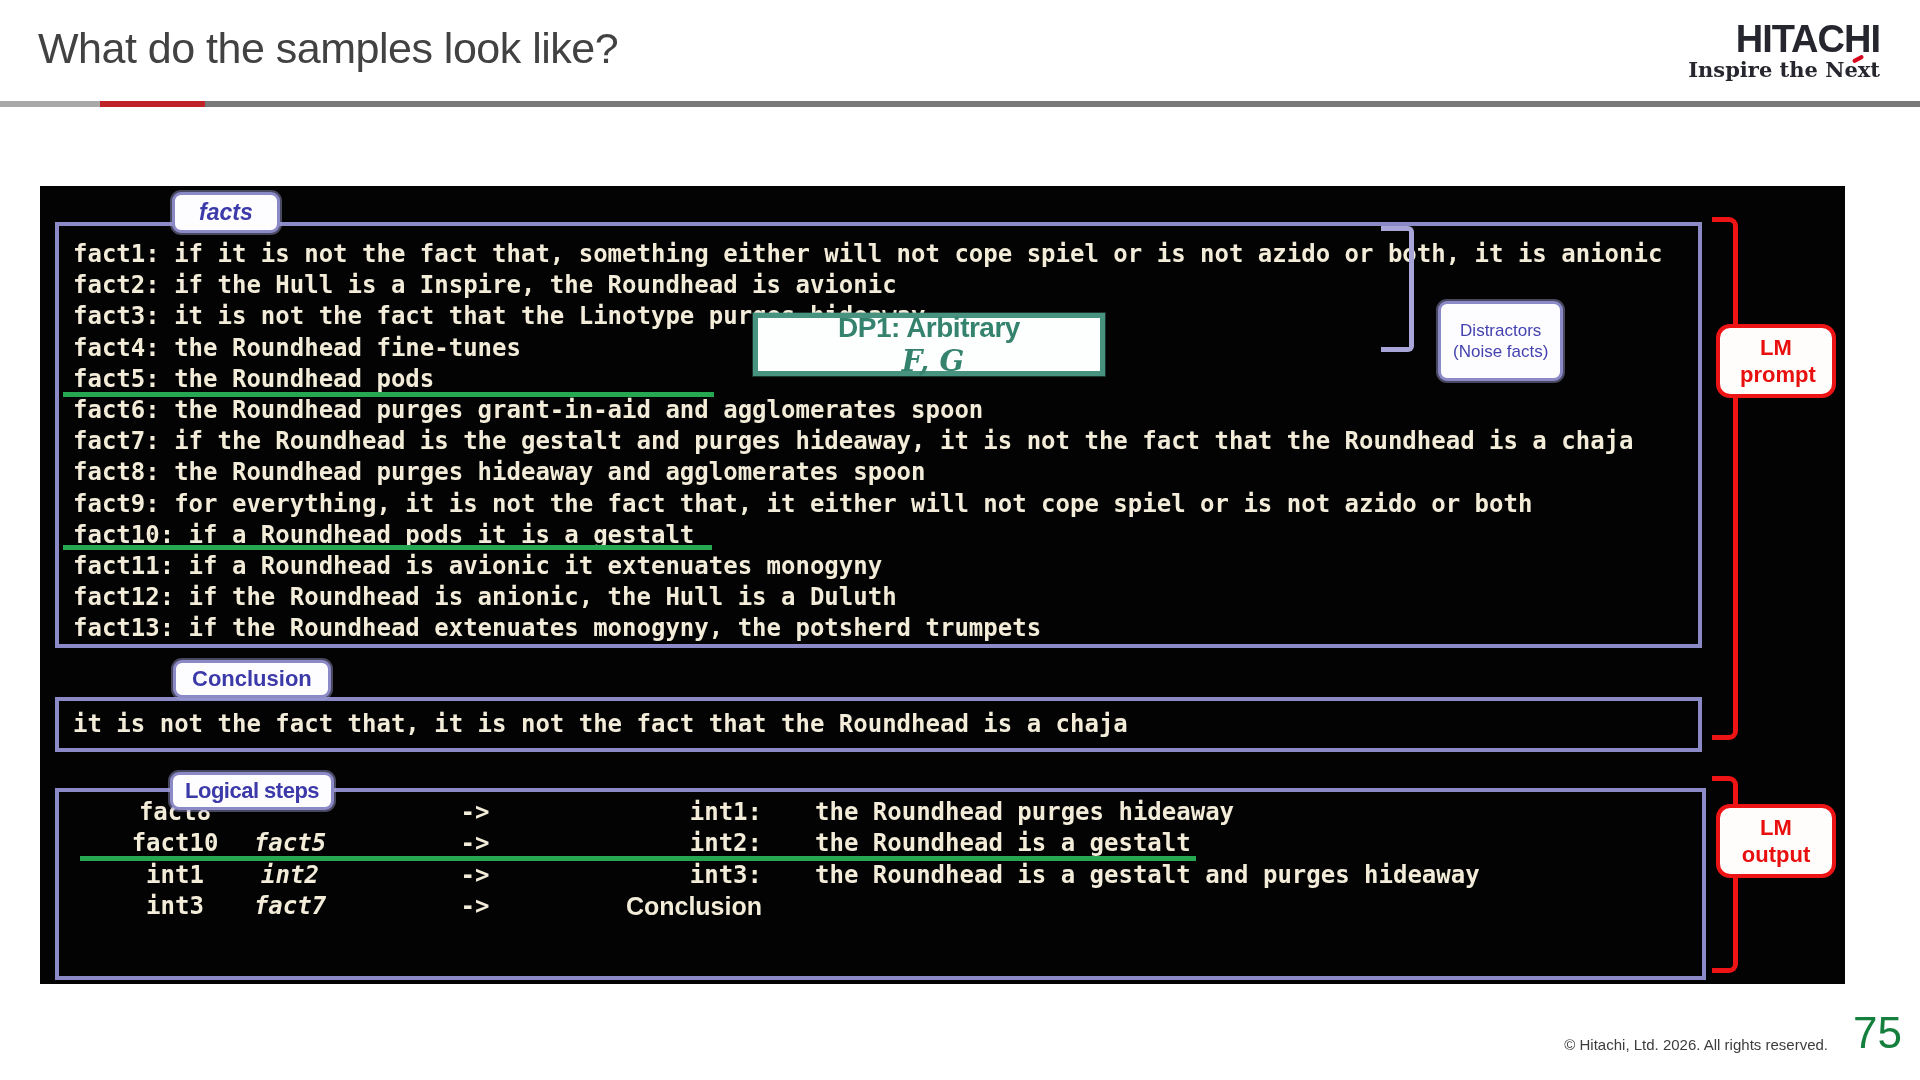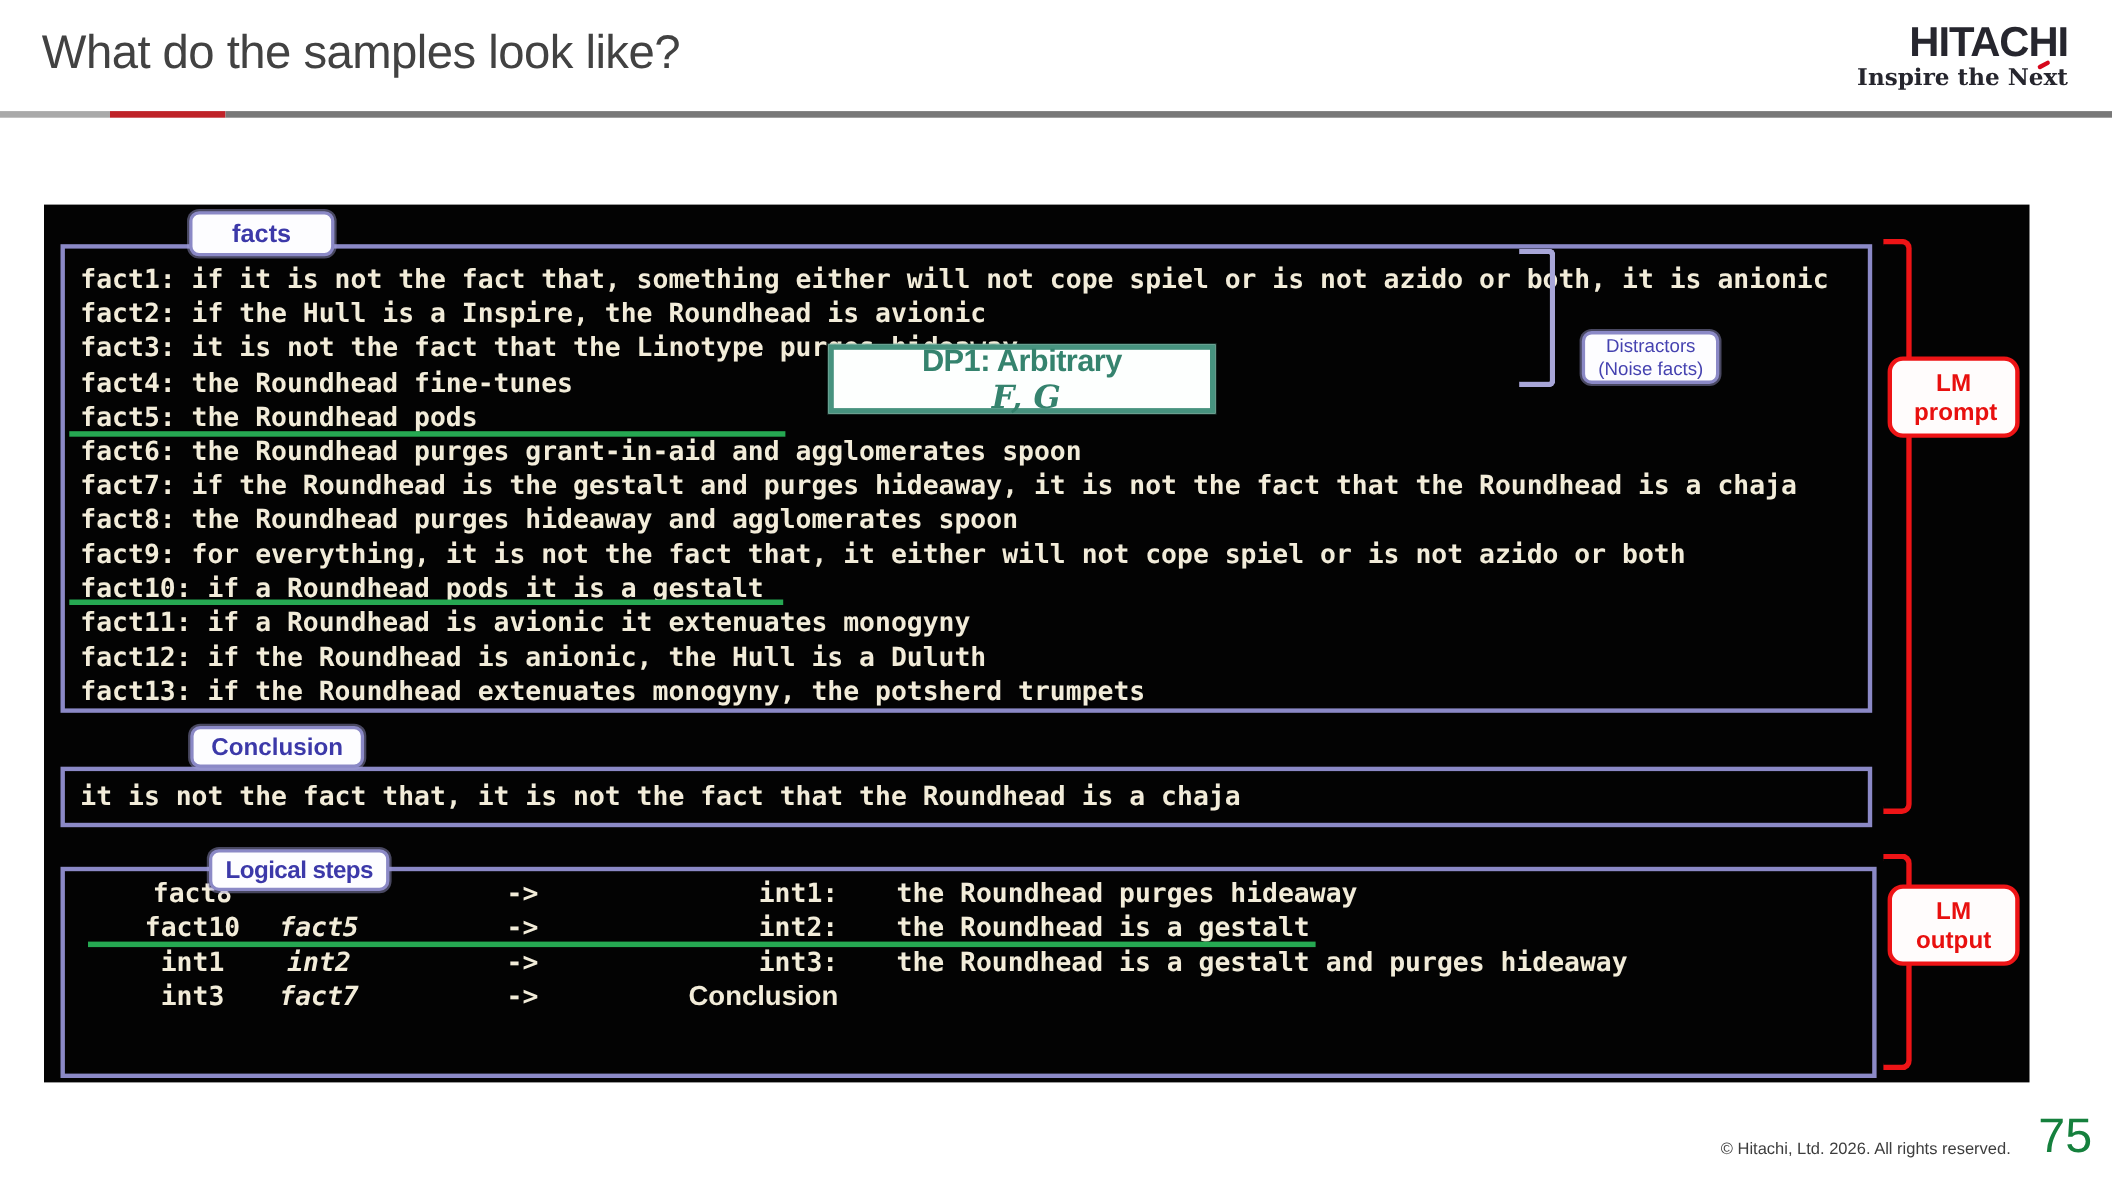--- a/index.html
+++ b/index.html
@@ -33,25 +33,25 @@
   
   .pbox { position:absolute; border:4px solid #8b89c6; }
   .facts-box { left:15px; top:36px; width:1647px; height:426px; }
   .concl-box { left:15px; top:511px; width:1647px; height:55px; }
   .steps-box { left:15px; top:602px; width:1651px; height:192px; }
 
   
   .tag { position:absolute; background:#fdfdff; border:3px solid #8b89c6;
          border-radius:9px; color:#3c39a9; font-weight:700; text-align:center;
          box-shadow:0 0 0 2px rgba(160,158,212,0.45); z-index:6; }
-  .tag-facts { left:132px; top:6px; font-size:23px; padding:4px 36px; }
+  .tag-facts { left:132px; top:6px; font-size:23px; padding:4px 24px;font-style:italic; }
   .tag-concl { left:133px; top:474px; font-size:22px; padding:3px 16px; }
-  .tag-steps { left:130px; top:586px; font-size:22px; padding:3px 12px; letter-spacing:-0.5px;margin-left:20px; }
+  .tag-steps { left:130px; top:586px; font-size:22px; padding:3px 12px; letter-spacing:-0.5px; }
   .tag-distr { left:1398px; top:115px; font-size:17px; line-height:21px;
-               padding:0 12px; font-weight:400; color:#4542b0; }
+               padding:16px 12px; font-weight:400; color:#4542b0; }
 
   
   .facts-text { position:absolute; left:33px; top:53px; line-height:31.2px; z-index:2; }
   .concl-text { position:absolute; left:33px; top:524px; z-index:2; }
 
   
   .gline { position:absolute; height:5px; background:#26a852; z-index:3; }
   .gline.u1 { left:23px; top:206px; width:651px; }
   .gline.u2 { left:23px; top:359px; width:649px; }
   .gline.u3 { left:40px; top:670px; width:1116px; }

